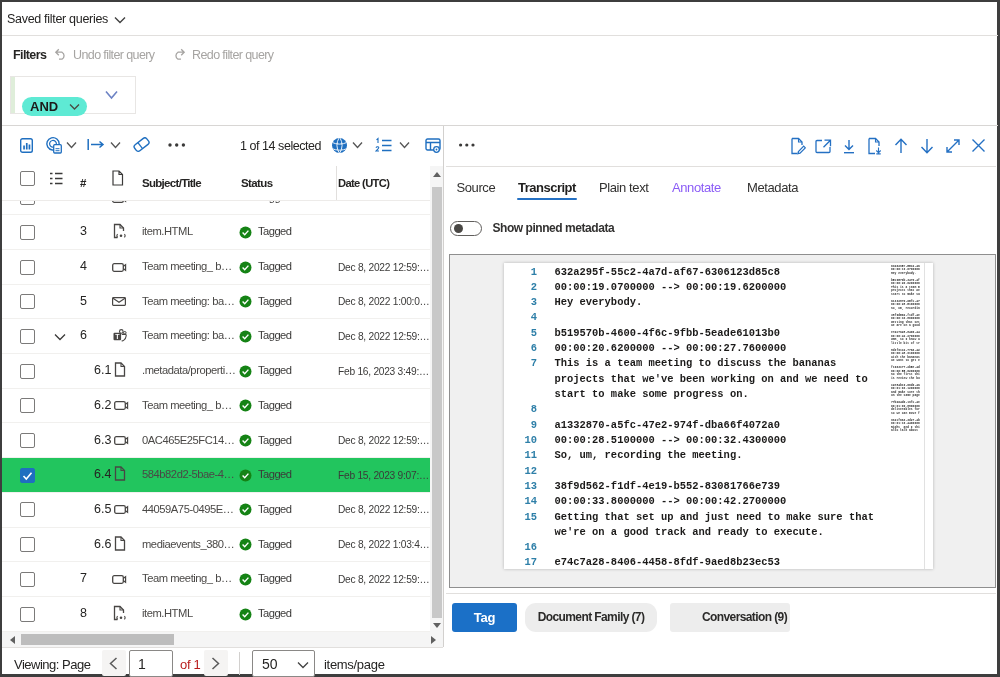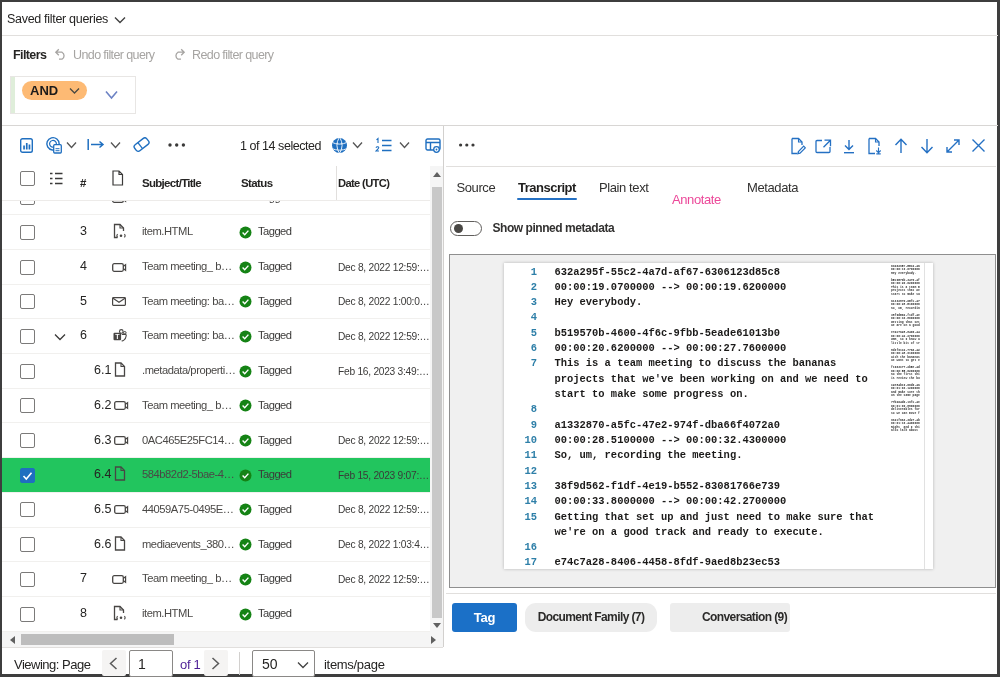--- a/index.html
+++ b/index.html
@@ -38,21 +38,21 @@
       <path d="M2 4.2 h6 a4 4 0 0 1 0 7 h-3 M4.8 1.2 L1.8 4.2 L4.8 7.2" fill="none" stroke="#a6a4a2" stroke-width="1.3"></path>
     </svg>
   <div class="txt" style="left:71px; top:46px; font-size:12.5px; letter-spacing:-0.6px; color:#a6a4a2;">Undo filter query</div>
   <svg class="abs" style="left:171px; top:46px;" width="13" height="13" viewBox="0 0 13 13">
       <path d="M11 4.2 h-6 a4 4 0 0 0 0 7 h3 M8.2 1.2 L11.2 4.2 L8.2 7.2" fill="none" stroke="#a6a4a2" stroke-width="1.3"></path>
     </svg>
   <div class="txt" style="left:190px; top:46px; font-size:12.5px; letter-spacing:-0.6px; color:#a6a4a2;">Redo filter query</div>
 
   <div class="abs" style="left:8px; top:74px; width:126px; height:38px; border:1px solid #e8e6e4; background:#fff;">
     <div class="abs" style="left:0px; top:0px; width:4px; height:36px; background:#dfeeda;"></div>
-    <div class="abs" style="left:11px; top:4px; width:65px; height:19px; background:#fdba74; border-radius:10px;">
+    <div class="abs" style="left:11px; top:20px; width:65px; height:19px; background:#5eead4; border-radius:10px;">
       <span style="position:absolute; left:8px; top:2px; font-size:13px; font-weight:bold; color:#1c1b1a;">AND</span>
       <svg class="abs" style="left:47px; top:6px;" width="11" height="8" viewBox="0 0 11 8">
           <path d="M1 1.5 L5.5 6 L10 1.5" fill="none" stroke="#4a4a42" stroke-width="1.3"></path>
         </svg>
     </div>
     <svg class="abs" style="left:94px; top:13px;" width="13" height="10" viewBox="0 0 13 10">
         <path d="M1 1.5 L6.5 8 L12 1.5" fill="none" stroke="#6d83c4" stroke-width="1.6"></path>
       </svg>
   </div>
 
@@ -360,21 +360,21 @@
 
     <div class="hline" style="left:0px; top:521px; width:441px; background:#e1dfdd;"></div>
     <div class="txt" style="left:12px; top:531px; font-size:13px; letter-spacing:-0.5px; color:#252423;">Viewing: Page</div>
     <div class="abs" style="left:100px; top:524px; width:24px; height:26px; background:#f5f4f3; border-radius:2px;"></div>
     <svg class="abs" style="left:107px; top:531px;" width="9" height="13" viewBox="0 0 9 13">
         <path d="M7.5 1 L1.5 6.5 L7.5 12" fill="none" stroke="#5a5a5a" stroke-width="1.5"></path>
       </svg>
     <div class="abs" style="left:127px; top:524px; width:44px; height:27px; border:1px solid #8a8886; border-radius:2px; background:#fff;">
       <span style="position:absolute; left:8px; top:5px; font-size:14px; color:#252423;">1</span>
     </div>
-    <div class="txt" style="left:178px; top:531px; font-size:13px; letter-spacing:-0.3px; color:#4c1d95;">of 1</div>
+    <div class="txt" style="left:178px; top:531px; font-size:13px; letter-spacing:-0.3px; color:#b91c1c;">of 1</div>
     <div class="abs" style="left:202px; top:524px; width:24px; height:26px; background:#f5f4f3; border-radius:2px;"></div>
     <svg class="abs" style="left:209px; top:531px;" width="9" height="13" viewBox="0 0 9 13">
         <path d="M1.5 1 L7.5 6.5 L1.5 12" fill="none" stroke="#5a5a5a" stroke-width="1.5"></path>
       </svg>
     <div class="vline" style="left:237px; top:526px; height:23px; background:#d2d0ce;"></div>
     <div class="abs" style="left:250px; top:524px; width:63px; height:27px; border:1px solid #8a8886; border-radius:2px; background:#fff;">
       <span style="position:absolute; left:9px; top:5px; font-size:14px; color:#252423;">50</span>
       <svg class="abs" style="left:44px; top:10px;" width="12" height="8" viewBox="0 0 12 8">
           <path d="M1 1.5 L6 6.5 L11 1.5" fill="none" stroke="#424242" stroke-width="1.3"></path>
         </svg>
@@ -421,21 +421,21 @@
     <svg class="abs" style="left:527px; top:12px;" width="15" height="15" viewBox="0 0 15 15">
         <path d="M1.5 1.5 L13.5 13.5 M13.5 1.5 L1.5 13.5" fill="none" stroke="#2470c3" stroke-width="1.4"></path>
       </svg>
 
     <div class="hline" style="left:2px; top:40px; width:550px;"></div>
 
     <div class="txt" style="left:12.5px; top:54px; font-size:13px; letter-spacing:-0.4px; color:#323130;">Source</div>
     <div class="txt" style="left:74px; top:54px; font-size:13px; letter-spacing:-0.5px; color:#201f1e; font-weight:bold;">Transcript</div>
     <div class="abs" style="left:73px; top:71.5px; width:60px; height:2.6px; background:#2470c3; border-radius:2px;"></div>
     <div class="txt" style="left:155px; top:54px; font-size:13px; letter-spacing:-0.4px; color:#323130;">Plain text</div>
-    <div class="txt" style="left:228px; top:66px; font-size:13px; letter-spacing:-0.4px; color:#ec4899;">Annotate</div>
+    <div class="txt" style="left:228px; top:54px; font-size:13px; letter-spacing:-0.4px; color:#8b5cf6;">Annotate</div>
     <div class="txt" style="left:303px; top:54px; font-size:13px; letter-spacing:-0.4px; color:#323130;">Metadata</div>
 
     <div class="abs" style="left:6px; top:95px; width:32px; height:15px; border:1px solid #605e5c; border-radius:8px; background:#fff;">
       <div class="abs" style="left:2.5px; top:2px; width:9px; height:9px; border-radius:50%; background:#4a4845;"></div>
     </div>
     <div class="txt" style="left:48.5px; top:94.5px; font-size:12px; font-weight:bold; letter-spacing:-0.45px; color:#323130;">Show pinned metadata</div>
 
     <div class="abs" style="left:5px; top:127.5px; width:547px; height:334px; background:#f0f0f0; border:1px solid #8f8f8f;">
       <div class="abs" style="left:54px; top:8px; width:429px; height:306px; background:#fff; box-shadow:0 0 3px rgba(0,0,0,0.25); overflow:hidden;" id="page">
         <div id="transcript" style="position:absolute; left:0; top:2px; font-family:'Liberation Mono', monospace; font-size:10.45px; line-height:15.32px; font-weight:bold; color:#1b1a19;">

